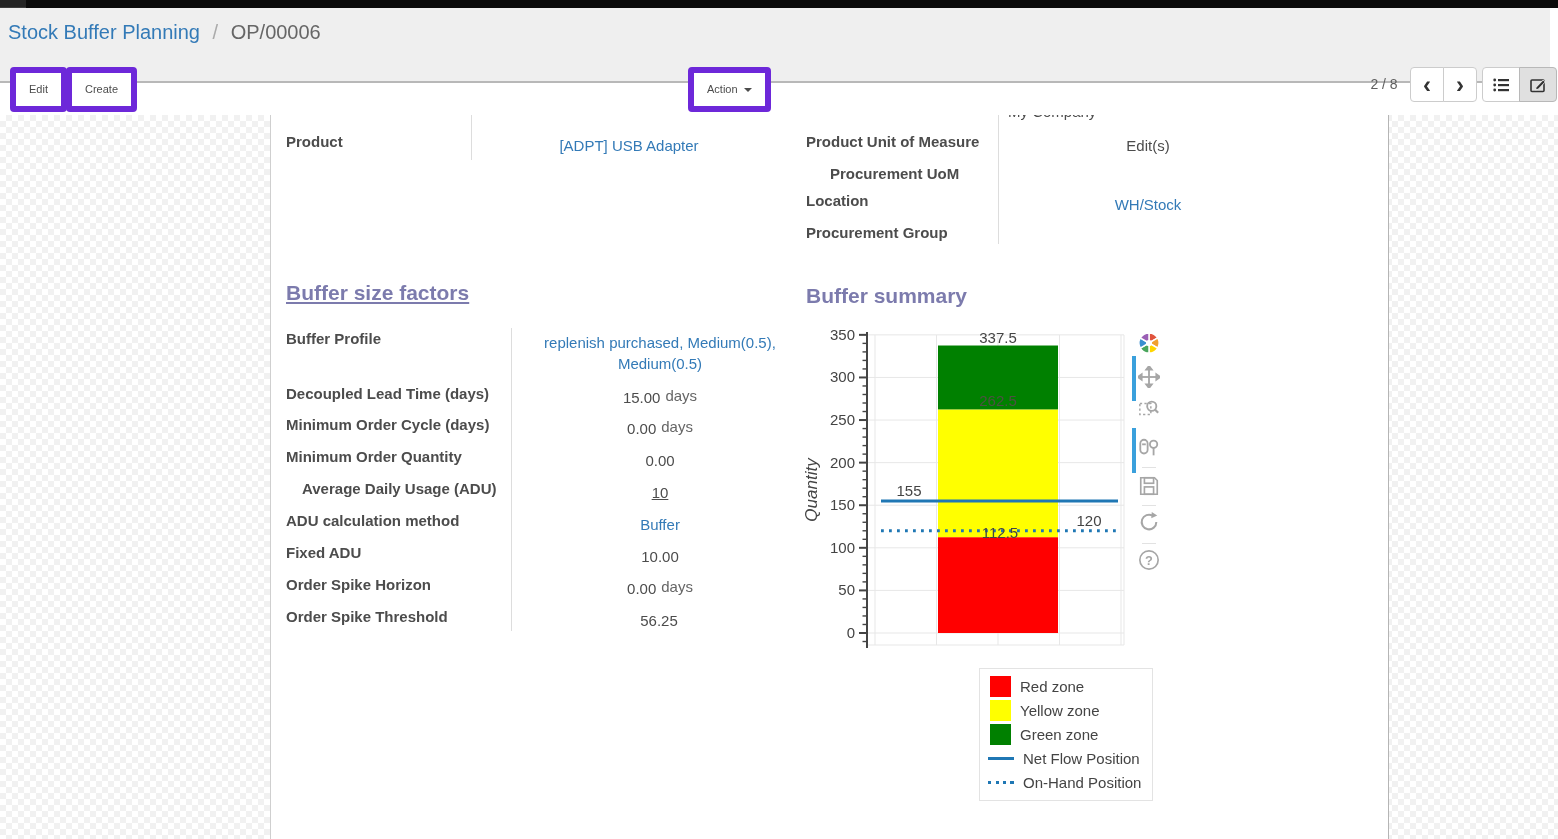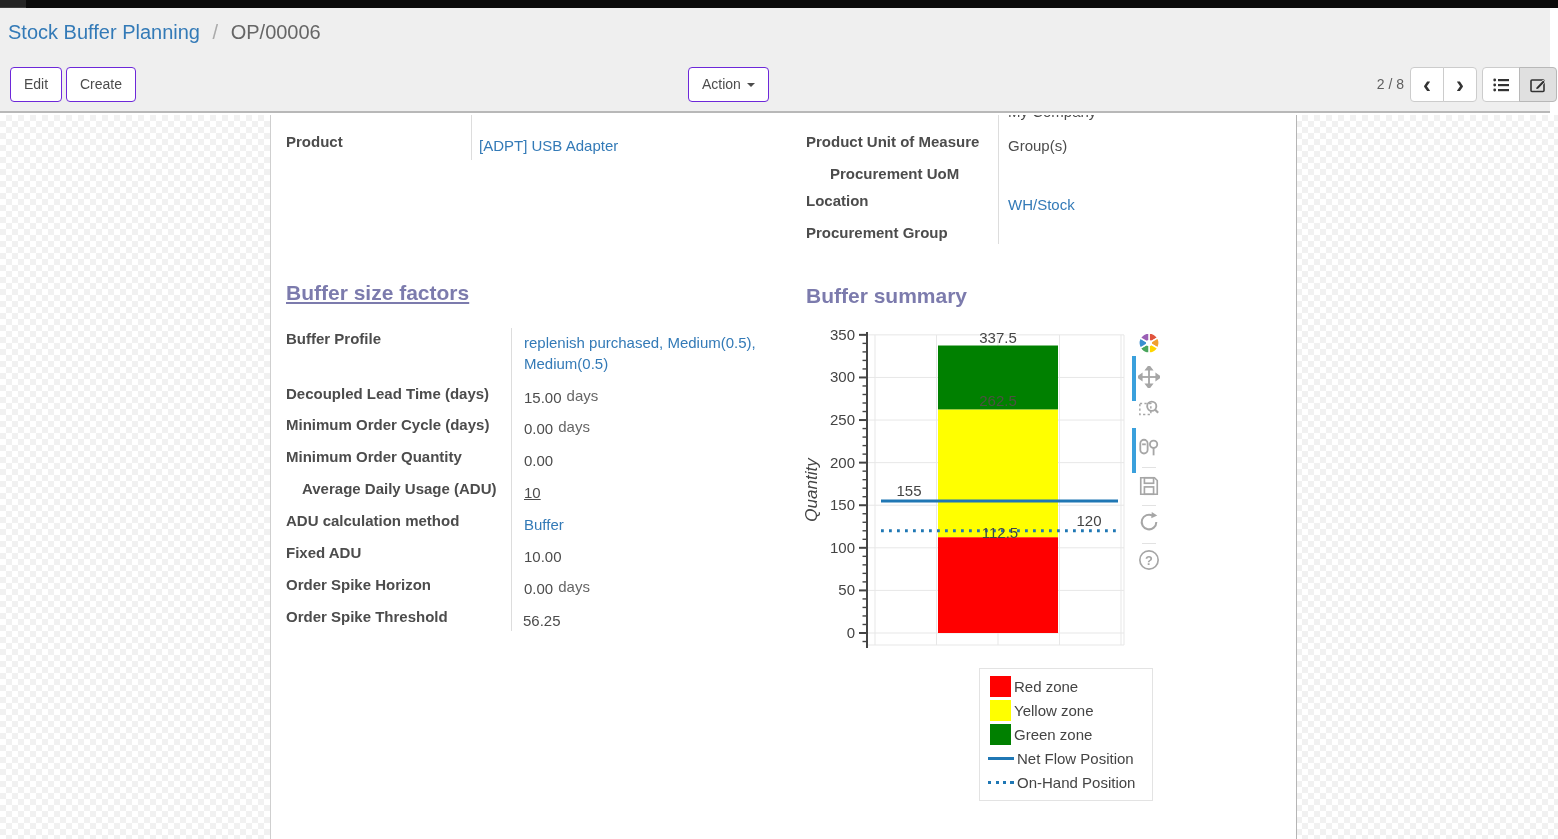--- a/index.html
+++ b/index.html
@@ -7,79 +7,79 @@
   body {
     width:1558px; height:839px; overflow:hidden; position:relative;
     font-family:"Liberation Sans", sans-serif; background:#fff;
     -webkit-font-smoothing:antialiased;
   }
   
   .topbar { position:absolute; top:0; left:0; right:0; height:8px; background:#0a0a0a; }
   .topbar-seg { position:absolute; top:0; left:0; width:26px; height:8px; background:#242424; border-bottom:1px solid #3c3c3c; }
 
   
-  .control-panel { position:absolute; top:8px; left:0; right:8px; height:105px; background:#efefef; border-bottom:2px solid #b8b8b8; }
+  .control-panel { position:absolute; top:8px; left:0; right:8px; height:75px; background:#efefef; border-bottom:2px solid #b8b8b8; }
   .breadcrumb { position:absolute; left:8px; top:13px; font-size:20px; white-space:nowrap; }
   .breadcrumb .bc-link { color:#337ab7; text-decoration:none; cursor:pointer; }
   .breadcrumb .bc-sep { color:#aaa; margin:0 7px; }
   .breadcrumb .bc-current { color:#666; }
 
-  .btn { position:absolute; background:#fff; border:1px solid #6d28d9; border-radius:4px;
-         color:#4c4c4c; font-size:14px; font-family:inherit; padding:7px 13px; cursor:pointer; line-height:19px; }
+  .btn { position:absolute; background:#fff; border:6px solid #6d28d9; border-radius:4px;
+         color:#4c4c4c; font-size:11px; font-family:inherit; padding:7px 13px; cursor:pointer; line-height:19px; }
   .btn-edit   { left:10px;  top:59px; }
   .btn-create { left:66px;  top:59px; }
   .btn-action { left:688px; top:59px; }
   .caret { display:inline-block; width:0; height:0; border-top:4px solid #4c4c4c;
            border-left:4px solid transparent; border-right:4px solid transparent;
            margin-left:6px; vertical-align:middle; }
 
   .pager-text { position:absolute; left:1364px; top:59px; height:35px; line-height:35px;
-                font-size:14px; color:#5f5f5f; width:40px; text-align:right; }
+                font-size:14px; color:#5f5f5f; width:40px; text-align:center; }
   .btn-group { position:absolute; top:59px; display:flex; }
   .pg-group { left:1410px; }
   .vw-group { left:1482px; }
   .grp-btn { width:34px; height:35px; background:#fff; border:1px solid #ccc; padding:0;
              cursor:pointer; display:flex; align-items:center; justify-content:center; }
   .vw-group .grp-btn { width:38px; }
   .grp-btn + .grp-btn { margin-left:-1px; }
   .grp-btn:first-child { border-radius:4px 0 0 4px; }
   .grp-btn:last-child  { border-radius:0 4px 4px 0; }
   .grp-btn.active { background:#e0e0e0; border-color:#b8b8b8; }
   .chev { font-size:24px; font-weight:bold; color:#333; line-height:30px; }
 
   
   .main { position:absolute; top:115px; left:0; right:0; bottom:0; background-color:#fff;
     background-image:
       linear-gradient(45deg,#f1f1f1 25%,transparent 25%,transparent 75%,#f1f1f1 75%),
       linear-gradient(45deg,#f1f1f1 25%,transparent 25%,transparent 75%,#f1f1f1 75%);
     background-size:12px 12px; background-position:0 0,6px 6px; }
 
-  .sheet { position:absolute; left:270px; top:0; width:1027px; bottom:0; background:#fff;
-           border-left:1px solid #cfcfcf; border-right:1px solid #b5b5b5; overflow:hidden; }
+  .sheet { position:absolute; left:270px; top:0; width:1119px; bottom:0; background:#fff;
+           border-left:1px solid #cfcfcf; border-right:1px solid #b5b5b5; overflow:hidden;text-align:center; }
 
   .o-label { position:absolute; font-weight:bold; color:#4c4c4c; font-size:15px; white-space:nowrap; }
   .o-value { position:absolute; color:#4c4c4c; font-size:15px; line-height:21px; }
   .o-link  { color:#337ab7; cursor:pointer; }
   .o-unit  { color:#666; margin-left:5px; position:relative; top:-2px; }
   .vline   { position:absolute; width:1px; background:#ddd; }
   .group-title { position:absolute; color:#7c7bad; font-size:21px; font-weight:bold; white-space:nowrap; }
 
   
   .modebar-icon { position:absolute; width:22px; height:22px; cursor:pointer; }
   .modebar-sep  { position:absolute; width:14px; height:1px; background:#e2e2e2; }
   .modebar-accent { position:absolute; width:4px; background:#3aa0dc; }
 
   
   .legend { position:absolute; left:708px; top:553px; width:174px; height:133px;
             background:#fff; border:1px solid #e3e3e3; display:flex; flex-direction:column;
             justify-content:space-around; padding:5px 0; }
   .legend-item { display:flex; align-items:center; height:24px; cursor:pointer; }
   .lg-swatch { width:21px; height:21px; margin-left:10px; flex:none; }
   .lg-line   { width:26px; height:3px; margin-left:8px; flex:none; }
-  .lg-text   { margin-left:3px; font-size:15px; color:#444; white-space:nowrap; }
+  .lg-text   { margin-left:9px; font-size:15px; color:#444; white-space:nowrap; }
 
   svg text { font-family:"Liberation Sans", sans-serif; }
 </style>
 </head>
 <body>
 
 <div class="topbar">
   <div class="topbar-seg"></div>
 </div>
 
@@ -132,21 +132,21 @@
 
     <div class="vline" style="left:200px; top:0; height:45px;"></div>
     <div class="vline" style="left:727px; top:0; height:129px;"></div>
 
     <div id="left-fields">
         <div class="o-label" style="left: 15px; top: 18px;">Product</div>
         <div class="o-value o-link" style="left: 208px; top: 20px; width: 300px;"><span>[ADPT] USB Adapter</span></div>
       </div>
     <div id="right-fields">
         <div class="o-label" style="left: 535px; top: 18px;">Product Unit of Measure</div>
-        <div class="o-value" style="left: 737px; top: 20px; width: 280px;"><span>Group(s)</span></div>
+        <div class="o-value" style="left: 737px; top: 20px; width: 280px;"><span>Edit(s)</span></div>
         <div class="o-label" style="left: 535px; top: 50px; margin-left: 24px;">Procurement UoM</div>
         <div class="o-value" style="left: 737px; top: 52px; width: 280px;"><span></span></div>
         <div class="o-label" style="left: 535px; top: 77px;">Location</div>
         <div class="o-value o-link" style="left: 737px; top: 79px; width: 280px;"><span>WH/Stock</span></div>
         <div class="o-label" style="left: 535px; top: 109px;">Procurement Group</div>
         <div class="o-value" style="left: 737px; top: 111px; width: 280px;"><span></span></div>
       </div>
 
     <div class="group-title" style="left:15px; top:166px;text-decoration:underline;">Buffer size factors</div>
     <div class="vline" style="left:240px; top:213px; height:303px;"></div>

